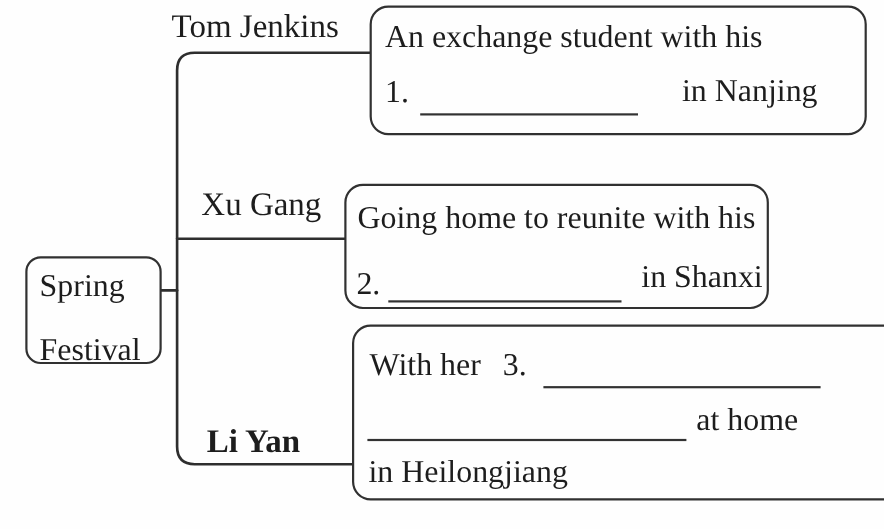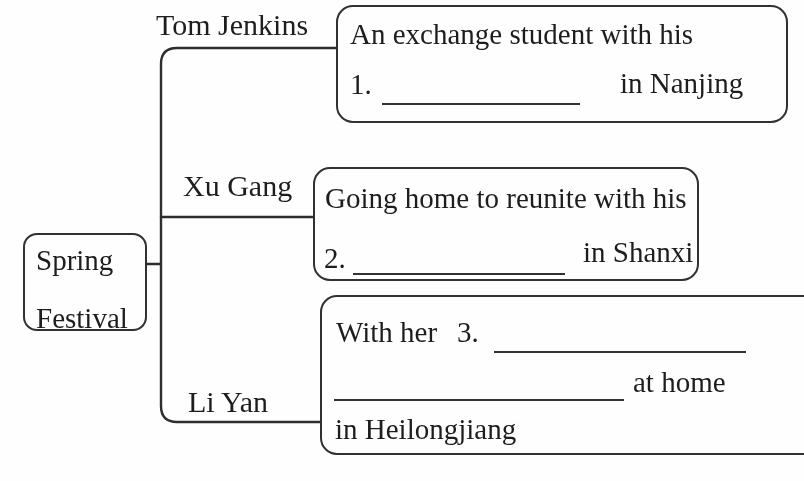--- a/index.html
+++ b/index.html
@@ -22,21 +22,21 @@
     box-sizing: border-box;
   }
   .root-node { left: 23px; top: 233px; width: 124px; height: 98px; border-radius: 14px; text-align: center; }
   .root-line { position: absolute; left: 11px; font-size: 29px; line-height: 36px; white-space: nowrap; }
   .root-line.l1 { top: 7px; }
   .root-line.l2 { top: 49px; margin-top: 16px; }
 
   .branch-label { position: absolute; font-size: 30px; line-height: 36px; white-space: nowrap; }
   .lbl-tom { left: 156px; top: 7px; }
   .lbl-xu  { left: 183px; top: 168px; }
-  .lbl-li  { left: 188px; top: 384px; }
+  .lbl-li  { left: 188px; top: 384px; font-weight: bold; }
 
   .card1 { left: 336px; top: 5px;   width: 452px; height: 118px; }
   .card2 { left: 313px; top: 148px; width: 386px; height: 114px; margin-top: 19px; }
   .card3 { left: 320px; top: 295px; width: 516px; height: 160px; }
 
   .t { position: absolute; font-size: 29px; line-height: 36px; white-space: nowrap; }
   .blank { position: absolute; height: 0; border-bottom: 2.4px solid #323232; }
 
   
   .c1-line1  { left: 12px;  top: 9px; }

